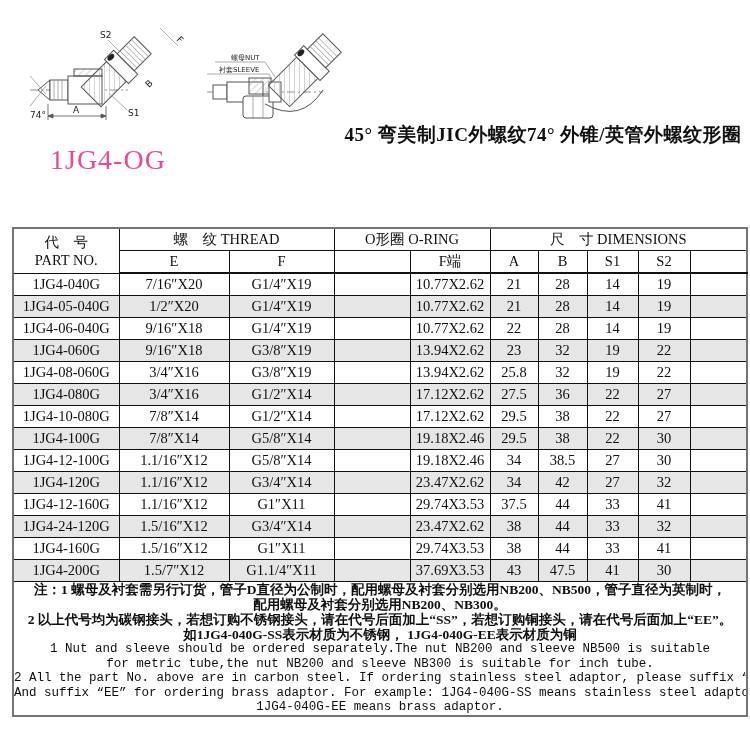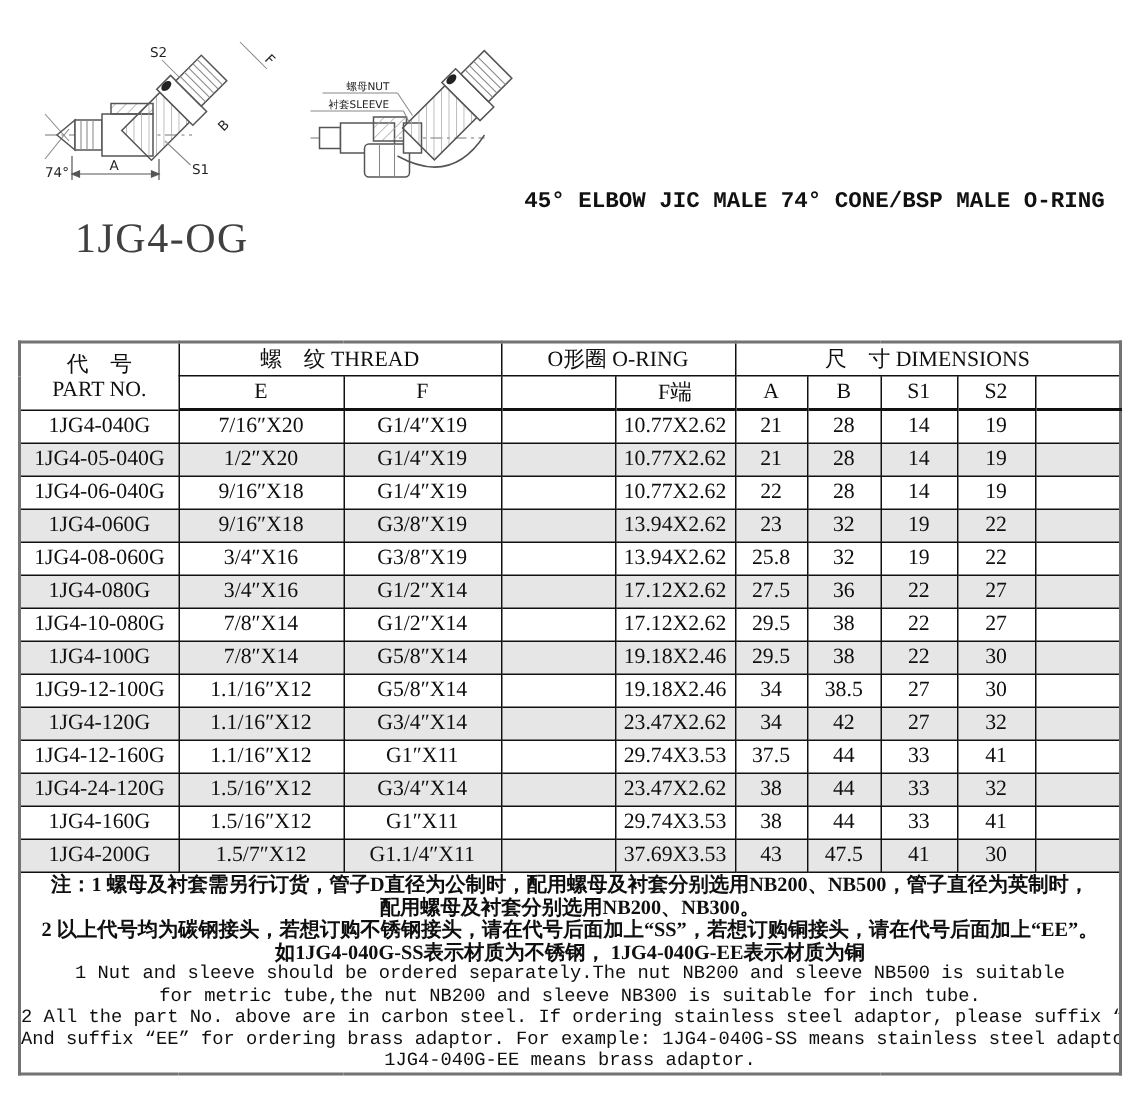--- a/index.html
+++ b/index.html
@@ -5,21 +5,21 @@
   html,body{margin:0;padding:0;}
   body{
     width:750px;height:730px;position:relative;background:#ffffff;
     font-family:"Liberation Serif","DejaVu Serif",serif;color:#111;
     overflow:hidden;
   }
   
   .drawing{position:absolute;}
   .part-code{
     position:absolute;left:50px;top:144px;
-    font-size:28px;letter-spacing:1px;color:#404040;
+    font-size:28px;letter-spacing:1px;color:#ec4899;
     font-family:"Liberation Serif","DejaVu Serif",serif;
   }
   .title-block{
     position:absolute;left:338px;top:122px;width:410px;text-align:center;
   }
   .title-cn{font-size:19px;font-weight:bold;letter-spacing:0.5px;white-space:nowrap;}
   .title-en{font-size:15px;font-weight:bold;margin-top:4px;white-space:nowrap;
     font-family:"Liberation Mono","DejaVu Sans Mono",monospace;}
   
   .ln{stroke:#555;fill:none;stroke-width:1;}
@@ -144,21 +144,21 @@
   <line class="thin" x1="10" y1="32" x2="60" y2="32"></line>
   <line class="thin" x1="60" y1="32" x2="70" y2="47"></line>
   <text class="lbl-cn" x="14" y="42">衬套SLEEVE</text>
   <line class="thin" x1="2" y1="44" x2="64" y2="44"></line>
   <line class="thin" x1="64" y1="44" x2="68" y2="52"></line>
 </svg>
 
 <div class="part-code">1JG4-OG</div>
 
 <div class="title-block">
-  <div class="title-en">45° ELBOW JIC MALE 74° CONE/BSP MALE O-RING</div>
+  <div class="title-cn">45° 弯美制JIC外螺纹74° 外锥/英管外螺纹形圈</div>
 </div>
 
 <table class="spec">
   <colgroup>
     <col style="width:106px">
       <col style="width:110px">
       <col style="width:105px">
     <col style="width:76px">
       <col style="width:80px">
     <col style="width:48px">
@@ -280,21 +280,21 @@
         <td>G5/8″X14</td>
         <td></td>
         <td>19.18X2.46</td>
         <td>29.5</td>
         <td>38</td>
         <td>22</td>
         <td>30</td>
         <td></td>
       </tr>
       <tr>
-        <td>1JG9-12-100G</td>
+        <td>1JG4-12-100G</td>
         <td>1.1/16″X12</td>
         <td>G5/8″X14</td>
         <td></td>
         <td>19.18X2.46</td>
         <td>34</td>
         <td>38.5</td>
         <td>27</td>
         <td>30</td>
         <td></td>
       </tr>

